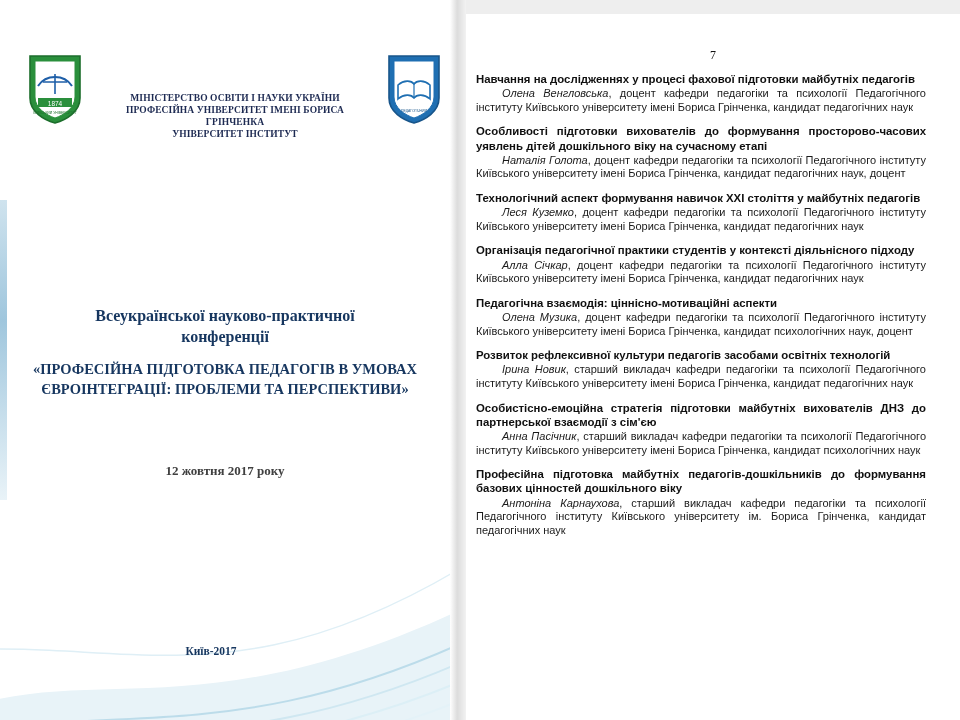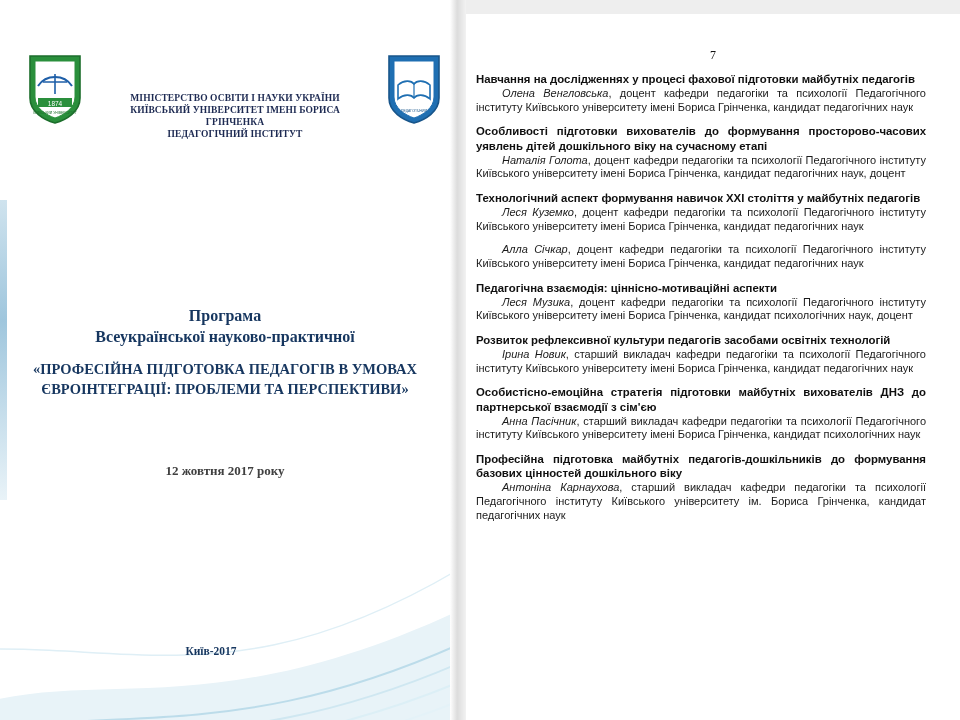--- a/index.html
+++ b/index.html
@@ -222,28 +222,28 @@
       <svg class="emblem-right" viewBox="0 0 58 74">
         <path d="M4,4 L54,4 L54,46 C54,60 40,68 29,71 C18,68 4,60 4,46 Z" fill="#1f6fb2" stroke="#18558a" stroke-width="1.6"></path>
         <path d="M9,9 L49,9 L49,45 C49,56 38,63 29,66 C20,63 9,56 9,45 Z" fill="#ffffff" stroke="#1f6fb2" stroke-width="1"></path>
         <path d="M13,33 C19,28 26,28 29,32 C32,28 39,28 45,33 L45,47 C39,42 32,42 29,46 C26,42 19,42 13,47 Z" fill="#ffffff" stroke="#1f6fb2" stroke-width="1.6"></path>
         <path d="M29,32 L29,46" stroke="#1f6fb2" stroke-width="1.2"></path>
         <text x="29" y="60" font-family="Liberation Sans, sans-serif" font-size="3.4" fill="#18558a" text-anchor="middle">ПЕДАГОГІЧНИЙ</text>
       </svg>
 
       <div class="ministry">
         <div>МІНІСТЕРСТВО ОСВІТИ І НАУКИ УКРАЇНИ</div>
-        <div>КИЇВСЬКИЙ УНІВЕРСИТЕТ ІМЕНІ БОРИСА ГРІНЧЕНКА</div>
-        <div>ПЕДАГОГІЧНИЙ ІНСТИТУТ</div>
+        <div>ПРОФЕСІЙНА УНІВЕРСИТЕТ ІМЕНІ БОРИСА ГРІНЧЕНКА</div>
+        <div>УНІВЕРСИТЕТ ІНСТИТУТ</div>
       </div>
     </div>
 
     <div class="title-block">
-      <div class="t-line1">Програма</div>
       <div class="t-line2">Всеукраїнської науково-практичної</div>
+      <div class="t-line3">конференції</div>
       <div class="t-main">«ПРОФЕСІЙНА ПІДГОТОВКА ПЕДАГОГІВ В УМОВАХ ЄВРОІНТЕГРАЦІЇ: ПРОБЛЕМИ ТА ПЕРСПЕКТИВИ»</div>
     </div>
 
     <div class="cover-date">12 жовтня 2017 року</div>
     <div class="cover-city">Київ-2017</div>
   </div>
 
   <div class="gutter"></div>
 
   <div class="rightpage">
@@ -261,26 +261,27 @@
         <div class="entry-title">Особливості підготовки вихователів до формування просторово-часових уявлень дітей дошкільного віку на сучасному етапі</div>
         <div class="entry-body"><i>Наталія Голота</i><span>, доцент кафедри педагогіки та психології Педагогічного інституту Київського університету імені Бориса Грінченка, кандидат педагогічних наук, доцент</span></div>
       </div>
 
       <div class="entry">
         <div class="entry-title">Технологічний аспект формування навичок XXI століття у майбутніх педагогів</div>
         <div class="entry-body"><i>Леся Куземко</i><span>, доцент кафедри педагогіки та психології Педагогічного інституту Київського університету імені Бориса Грінченка, кандидат педагогічних наук</span></div>
       </div>
 
       <div class="entry">
+        <div class="entry-title">Організація педагогічної практики студентів у контексті діяльнісного підходу</div>
         <div class="entry-body"><i>Алла Січкар</i><span>, доцент кафедри педагогіки та психології Педагогічного інституту Київського університету імені Бориса Грінченка, кандидат педагогічних наук</span></div>
       </div>
 
       <div class="entry">
         <div class="entry-title">Педагогічна взаємодія: ціннісно-мотиваційні аспекти</div>
-        <div class="entry-body"><i>Леся Музика</i><span>, доцент кафедри педагогіки та психології Педагогічного інституту Київського університету імені Бориса Грінченка, кандидат психологічних наук, доцент</span></div>
+        <div class="entry-body"><i>Олена Музика</i><span>, доцент кафедри педагогіки та психології Педагогічного інституту Київського університету імені Бориса Грінченка, кандидат психологічних наук, доцент</span></div>
       </div>
 
       <div class="entry">
         <div class="entry-title">Розвиток рефлексивної культури педагогів засобами освітніх технологій</div>
         <div class="entry-body"><i>Ірина Новик</i><span>, старший викладач кафедри педагогіки та психології Педагогічного інституту Київського університету імені Бориса Грінченка, кандидат педагогічних наук</span></div>
       </div>
 
       <div class="entry">
         <div class="entry-title">Особистісно-емоційна стратегія підготовки майбутніх вихователів ДНЗ до партнерської взаємодії з сім'єю</div>
         <div class="entry-body"><i>Анна Пасічник</i><span>, старший викладач кафедри педагогіки та психології Педагогічного інституту Київського університету імені Бориса Грінченка, кандидат психологічних наук</span></div>

